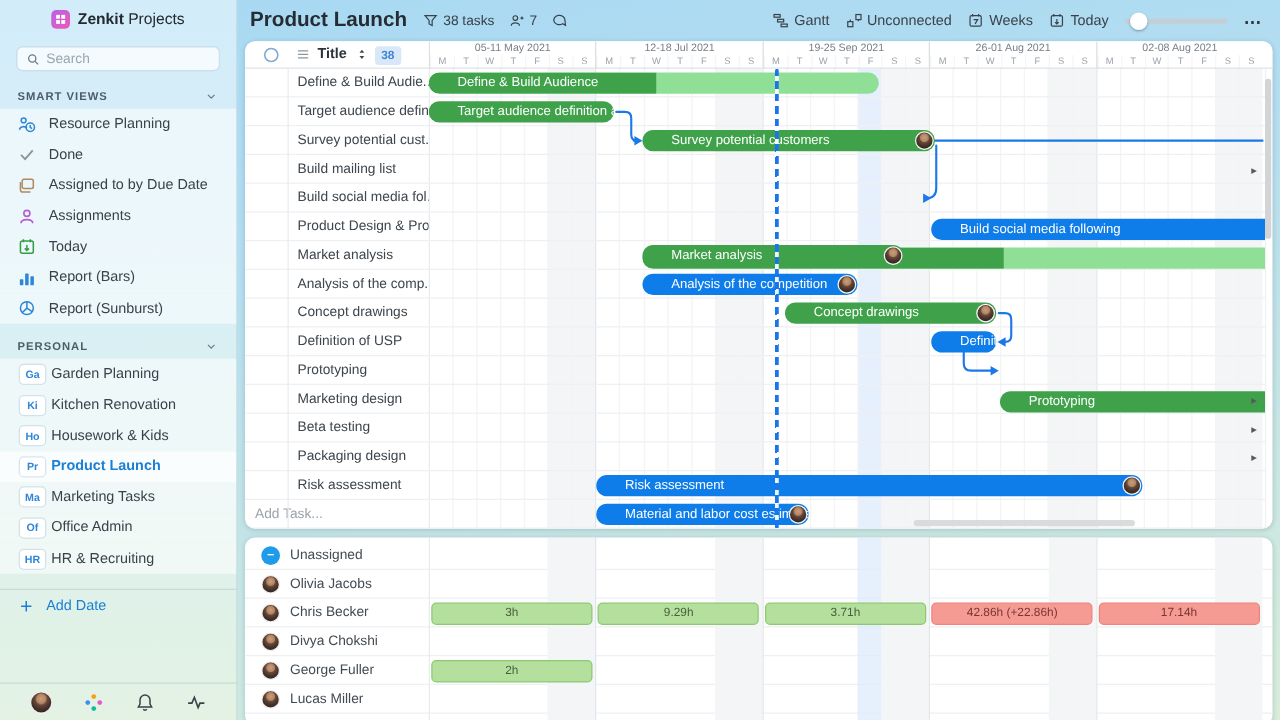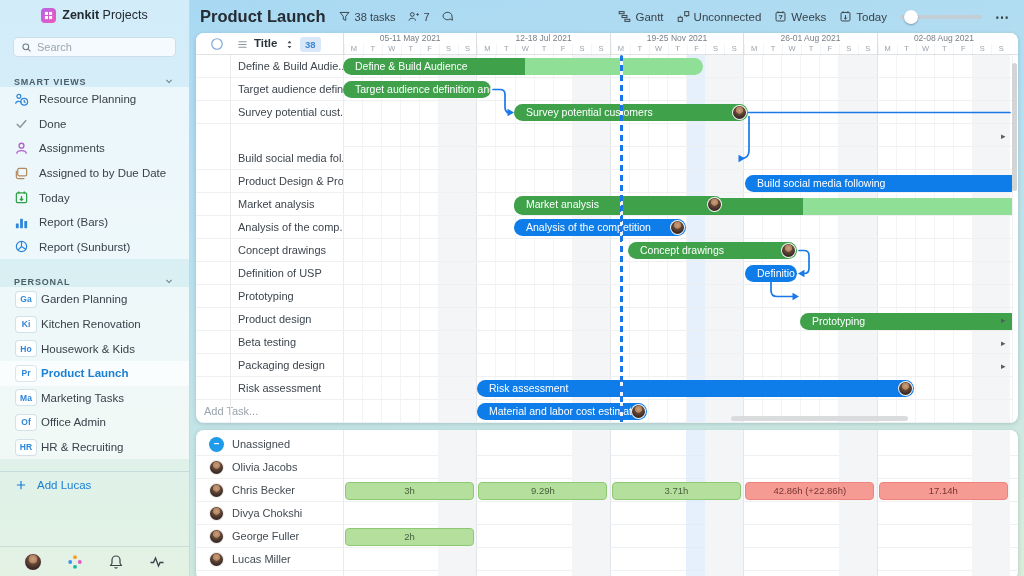--- a/index.html
+++ b/index.html
@@ -15,21 +15,21 @@
   .logo-mark { width:15px; height:15px; border-radius:4px;
     background:linear-gradient(135deg,#b564e8,#ef58b8); display:inline-flex; align-items:center; justify-content:center; }
   .logo-mark svg { width:9px; height:9px; }
   .logo-text { font-size:12.5px; color:#232a30; }
   .logo-text b { font-weight:700; }
   .search-box { margin:7px 13px 10px 13px; height:20px; background:rgba(255,255,255,.75);
     border:1px solid rgba(130,170,195,.35); border-radius:5px; display:flex; align-items:center; padding:0 7px; gap:5px; }
   .search-box svg { width:11px; height:11px; color:#6c7b86; flex:0 0 auto; }
   .search-box input { flex:1; min-width:0; border:none; outline:none; background:transparent; font-size:11px; color:#333; font-family:inherit; }
   .search-box input::placeholder { color:#9aa6ae; }
-  .sec-head { height:20px; margin-top:8px; padding:0 14px; display:flex; align-items:flex-end; font-size:9px;
+  .sec-head { height:20px; margin-top:8px; padding:0 14px; display:flex; align-items:center; font-size:9px;
     letter-spacing:.8px; font-weight:700; color:#4c5d68; }
   .sec-head .chev { margin-left:auto; width:12px; height:12px; color:#6d7e89; }
   .sec-head svg { width:12px; height:12px; }
   .sb-item { height:24.6px; display:flex; align-items:center; gap:10px; padding:0 14px;
     background:rgba(255,255,255,.55); font-size:11.5px; color:#39424a; cursor:pointer; }
   .sb-item .ic { width:15px; height:15px; flex:0 0 auto; display:inline-flex; }
   .sb-item .ic svg { width:15px; height:15px; }
   .sb-item .pbadge { width:20px; height:15px; flex:0 0 auto; background:#fff; border-radius:3px;
     font-size:8.5px; font-weight:700; color:#2f86d8; display:inline-flex; align-items:center; justify-content:center;
     box-shadow:0 0 0 1px rgba(120,160,190,.25); margin-right:-5px; margin-left:2px; }
@@ -89,21 +89,21 @@
 
   #chart { position:absolute; left:147px; top:22px; width:669px; height:368px; overflow:hidden; }
   .wknd { position:absolute; top:0; height:368px; background:#f4f5f6; }
   .hlcol { position:absolute; top:0; height:368px; background:#ddebfb; opacity:.75; }
   .dayline { position:absolute; top:0; height:368px; width:1px; background:#f3f4f5; }
   .weekline { position:absolute; top:0; height:368px; width:1px; background:#e3e6e9; }
   .hline { position:absolute; left:0; width:669px; height:1px; background:#eef0f2; }
   .todayline { position:absolute; top:0; height:368px; width:3px; border-radius:2px;
     background:repeating-linear-gradient(175deg,#1976e8 0px,#1976e8 6px,rgba(255,255,255,.92) 6px,rgba(255,255,255,.92) 10px); z-index:3; }
   .bar { position:absolute; height:17px; border-radius:9px; color:#fff; font-size:10.5px; line-height:17px;
-    padding-left:12px; white-space:nowrap; overflow:hidden; cursor:pointer; z-index:2; }
+    padding-left:23px; white-space:nowrap; overflow:hidden; cursor:pointer; z-index:2; }
   .bar.noright { border-radius:9px 0 0 9px;margin-top:25px; }
   .bar .solid { position:absolute; left:0; top:0; bottom:0; border-radius:9px 0 0 9px; z-index:-1; }
   .bar .bavatar { position:absolute; top:1px; width:15px; height:15px; border:1px solid rgba(255,255,255,.95); }
   #dep-svg { position:absolute; left:0; top:0; z-index:1; }
   .offarrow { position:absolute; width:8px; height:10px; color:#555b61; font-size:9px; line-height:10px; z-index:2; }
   .vscroll { position:absolute; right:1px; width:5px; border-radius:3px; background:#d2d4d6; z-index:6; }
   .hscroll { position:absolute; bottom:2px; height:5px; border-radius:3px; background:#d9dbdd; z-index:6; }
 
   
   .w-row { position:absolute; left:0; width:822px; height:23px; border-bottom:1px solid #eef0f2; }
@@ -160,36 +160,36 @@
       </div>
       <div class="sb-item">
         <span class="ic" style="color: rgb(138, 148, 156);">
           <svg viewBox="0 0 16 16" fill="none" stroke="currentColor" stroke-width="1.6">
             <path d="M3 8.5 L6.5 12 L13 4.5"></path>
           </svg>
         </span>
         <span style="overflow: hidden; white-space: nowrap;">Done</span>
       </div>
       <div class="sb-item">
+        <span class="ic" style="color: rgb(176, 138, 94);">
+          <svg viewBox="0 0 16 16" fill="none" stroke="currentColor" stroke-width="1.3">
+            <rect x="4" y="2.5" width="9.5" height="8" rx="1.5"></rect>
+            <path d="M2.5 5 V11.5 a2 2 0 0 0 2 2 H11"></path>
+          </svg>
+        </span>
+        <span style="overflow: hidden; white-space: nowrap;">Assigned to by Due Date</span>
+      </div>
+      <div class="sb-item">
         <span class="ic" style="color: rgb(179, 95, 209);">
           <svg viewBox="0 0 16 16" fill="none" stroke="currentColor" stroke-width="1.4">
             <circle cx="8" cy="5" r="2.6"></circle>
             <path d="M3 13.5 c0 -4.2 10 -4.2 10 0"></path>
           </svg>
         </span>
         <span style="overflow: hidden; white-space: nowrap;">Assignments</span>
-      </div>
-      <div class="sb-item">
-        <span class="ic" style="color: rgb(176, 138, 94);">
-          <svg viewBox="0 0 16 16" fill="none" stroke="currentColor" stroke-width="1.3">
-            <rect x="4" y="2.5" width="9.5" height="8" rx="1.5"></rect>
-            <path d="M2.5 5 V11.5 a2 2 0 0 0 2 2 H11"></path>
-          </svg>
-        </span>
-        <span style="overflow: hidden; white-space: nowrap;">Assigned to by Due Date</span>
       </div>
       <div class="sb-item">
         <span class="ic" style="color: rgb(47, 158, 68);">
           <svg viewBox="0 0 16 16" fill="none" stroke="currentColor" stroke-width="1.3">
             <rect x="2.5" y="3" width="11" height="10.5" rx="1.5"></rect>
             <path d="M5 1.5 V4 M11 1.5 V4 M8 6.3 V11 M6.2 9.3 L8 11.1 L9.8 9.3"></path>
           </svg>
         </span>
         <span style="overflow: hidden; white-space: nowrap;">Today</span>
       </div>
@@ -246,21 +246,21 @@
         <span class="pbadge">HR</span>
         <span style="overflow: hidden; white-space: nowrap;">HR &amp; Recruiting</span>
       </div>
     </nav>
   <div class="add-task">
     <span style="display:inline-flex;color:#1b7fd4">
         <svg viewBox="0 0 16 16" fill="none" stroke="currentColor" stroke-width="1.6">
           <path d="M8 2.5 V13.5 M2.5 8 H13.5"></path>
         </svg>
       </span>
-    <span>Add Lucas</span>
+    <span>Add Date</span>
   </div>
   <div class="sb-footer">
     <span class="avatar" style="width:18px;height:18px"></span>
     <span class="fic"><svg viewBox="0 0 16 16">
           <circle cx="8" cy="3.2" r="1.9" fill="#f59f1e"></circle>
           <circle cx="12.8" cy="8" r="1.9" fill="#e25ac8"></circle>
           <circle cx="8" cy="12.8" r="1.9" fill="#18b8a0"></circle>
           <circle cx="3.2" cy="8" r="1.9" fill="#3d8df5"></circle>
         </svg></span>
     <span class="fic"><svg viewBox="0 0 16 16" fill="none" stroke="currentColor" stroke-width="1.2">
@@ -378,21 +378,21 @@
             <div class="wday">M</div>
             <div class="wday">T</div>
             <div class="wday">W</div>
             <div class="wday">T</div>
             <div class="wday">F</div>
             <div class="wday">S</div>
             <div class="wday">S</div>
           </div>
         </div>
         <div class="week">
-          <div class="week-label">19-25 Nov 2021</div>
+          <div class="week-label">19-25 Sep 2021</div>
           <div class="week-days">
             <div class="wday">M</div>
             <div class="wday">T</div>
             <div class="wday">W</div>
             <div class="wday">T</div>
             <div class="wday">F</div>
             <div class="wday">S</div>
             <div class="wday">S</div>
           </div>
         </div>
@@ -419,28 +419,29 @@
             <div class="wday">S</div>
             <div class="wday">S</div>
           </div>
         </div>
       </div>
   </div>
   <div class="task-list" id="task-list">
       <div class="t-row" style="top: 0px;">Define &amp; Build Audie...</div>
       <div class="t-row" style="top: 23px;">Target audience defin...</div>
       <div class="t-row" style="top: 46px;">Survey potential cust...</div>
+      <div class="t-row" style="top: 69px;">Build mailing list</div>
       <div class="t-row" style="top: 92px;">Build social media fol...</div>
       <div class="t-row" style="top: 115px;">Product Design &amp; Pro...</div>
       <div class="t-row" style="top: 138px;">Market analysis</div>
       <div class="t-row" style="top: 161px;">Analysis of the comp...</div>
       <div class="t-row" style="top: 184px;">Concept drawings</div>
       <div class="t-row" style="top: 207px;">Definition of USP</div>
       <div class="t-row" style="top: 230px;">Prototyping</div>
-      <div class="t-row" style="top: 253px;">Product design</div>
+      <div class="t-row" style="top: 253px;">Marketing design</div>
       <div class="t-row" style="top: 276px;">Beta testing</div>
       <div class="t-row" style="top: 299px;">Packaging design</div>
       <div class="t-row" style="top: 322px;">Risk assessment</div>
       <div class="t-row addrow" style="top: 345px;">Add Task...</div>
     </div>
   <div class="vline" style="left:34px; top:0;"></div>
   <div class="vline" style="left:147px; top:0;"></div>
   <div class="vline" style="left:816px; top:0; background:#f0f1f3;"></div>
   <div id="chart">
       <div class="wknd" style="left: 95.285px; width: 38.114px;"></div>

